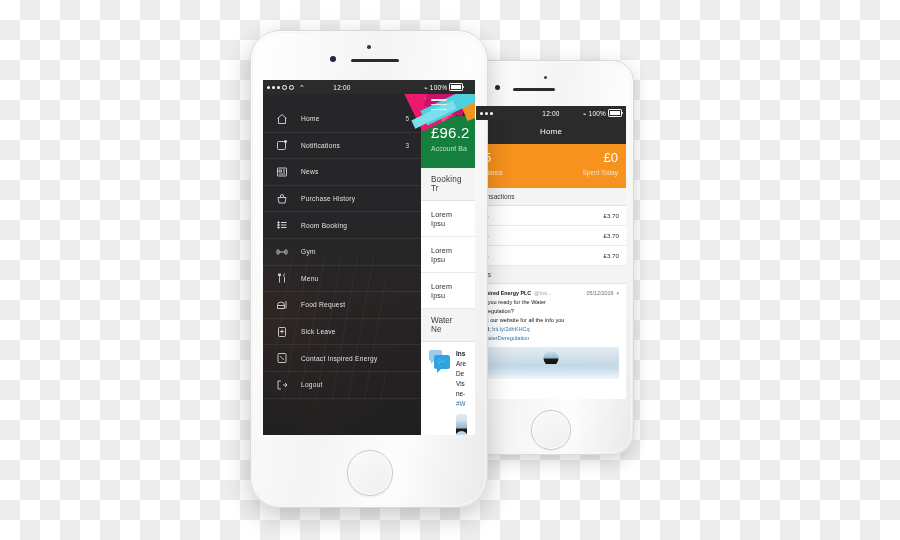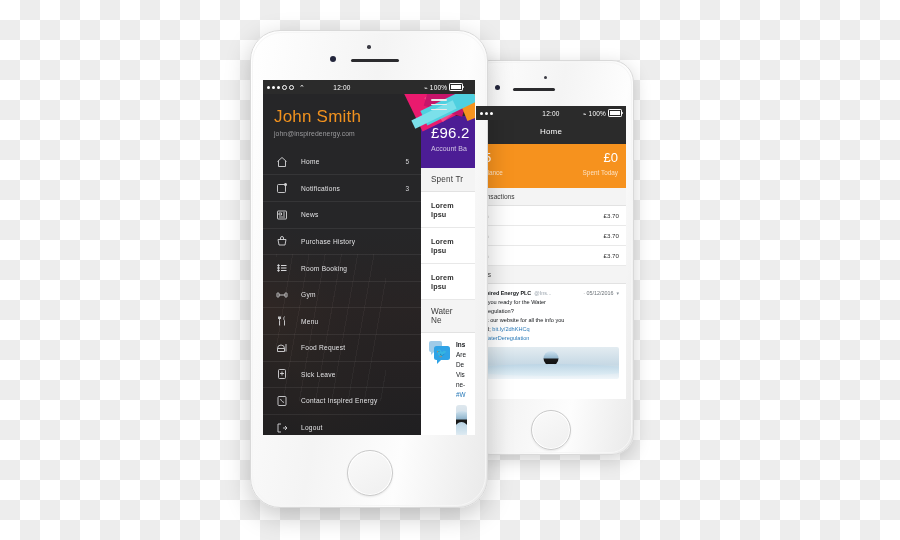--- a/index.html
+++ b/index.html
@@ -81,27 +81,27 @@
   .mi-icon{width:17px;height:17px;flex:0 0 17px;display:flex;align-items:center;justify-content:center;
      color:#d6d6d8;}
   .mi-icon svg{width:12px;height:12px;display:block;}
   .mi-label{flex:1;color:#e2e2e4;font-size:6.6px;padding-left:11px;letter-spacing:.25px;}
   .mi-badge{color:#d9d9dc;font-size:6.4px;padding-right:2px;}
 
   
   .content{position:relative;flex:1;background:#f6f6f6;overflow:hidden;}
   .ham{position:absolute;left:10px;top:-30px;z-index:7;width:16px;}
   .ham i{display:block;height:1.6px;background:#e9e9e9;margin-bottom:3.2px;border-radius:1px;}
-  .balance{background:#4c1d95;height:52px;position:relative;box-sizing:border-box;padding:9px 0 0 10px;color:#fff;}
+  .balance{background:#15803d;height:52px;position:relative;box-sizing:border-box;padding:9px 0 0 10px;color:#fff;}
   .bal-amt{font-size:15px;line-height:1;letter-spacing:.2px;}
   .bal-lab{font-size:7px;margin-top:5px;color:rgba(255,255,255,.72);}
   .sec-head{background:#f4f4f4;border-bottom:1px solid #e2e2e2;padding:7px 10px;
      font-size:8.2px;color:#3b3b3b;letter-spacing:.15px;}
   .tx-row{background:#fff;border-bottom:1px solid #e8e8e8;padding:8.5px 10px;
-     font-size:7.2px;color:#2e2e2e;font-weight:bold;letter-spacing:.15px;}
+     font-size:7.2px;color:#2e2e2e;font-weight:normal;letter-spacing:.15px;}
   .news-head{background:#f4f4f4;border-bottom:1px solid #e2e2e2;padding:7px 10px;
      font-size:8.2px;color:#3b3b3b;}
   .tweet{background:#fff;display:flex;padding:8px 8px 0 8px;}
   .tw-ico{flex:0 0 24px;position:relative;height:26px;}
   .tw-b1{position:absolute;left:0;top:0;width:13px;height:11px;background:#9fcbe8;border-radius:2px;}
   .tw-b1::after{content:"";position:absolute;left:2px;bottom:-3px;border-width:3px 3px 0 0;border-style:solid;border-color:#9fcbe8 transparent transparent transparent;}
   .tw-b2{position:absolute;left:5px;top:5px;width:16px;height:14px;background:#2fa3e6;border-radius:2.5px;
      display:flex;align-items:center;justify-content:center;color:#fff;font-size:9px;}
   .tw-b2::after{content:"";position:absolute;left:3px;bottom:-4px;border-width:4px 4px 0 0;border-style:solid;border-color:#2fa3e6 transparent transparent transparent;}
   .tw-body{flex:1;min-width:0;padding-left:3px;}
@@ -241,24 +241,20 @@
               <span class="sb-dot"></span>
                 <span class="sb-dot"></span>
                 <span class="sb-dot"></span>
               <span class="sb-dot hollow"></span>
                 <span class="sb-dot hollow"></span>
               <span class="sb-wifi">⌃</span>
             </div>
             <div class="sb-time">12:00</div>
           </div>
 
-          <div class="drawer-head">
-            <div class="user-name">John Smith</div>
-            <div class="user-mail">john@inspiredenergy.com</div>
-          </div>
 
           <div class="menu">
             <div class="menu-item">
               <span class="mi-icon">
                   <svg viewBox="0 0 24 24" fill="none" stroke="currentColor" stroke-width="1.8">
                     <path d="M3 11L12 3l9 8"></path>
                     <path d="M5 10v11h14V10"></path>
                   </svg>
                 </span>
               <span class="mi-label">Home</span>
@@ -385,21 +381,21 @@
                 <i></i>
                 <i></i>
               </div>
           </div>
 
           <div class="balance">
             <div class="bal-amt">£96.2</div>
             <div class="bal-lab">Account Ba</div>
           </div>
 
-          <div class="sec-head">Spent Tr</div>
+          <div class="sec-head">Booking Tr</div>
           <div class="tx-row">Lorem Ipsu</div>
           <div class="tx-row">Lorem Ipsu</div>
           <div class="tx-row">Lorem Ipsu</div>
 
           <div class="news-head">Water Ne</div>
 
           <div class="tweet">
             <div class="tw-ico">
               <span class="tw-b1"></span>
               <span class="tw-b2">🐦</span>

